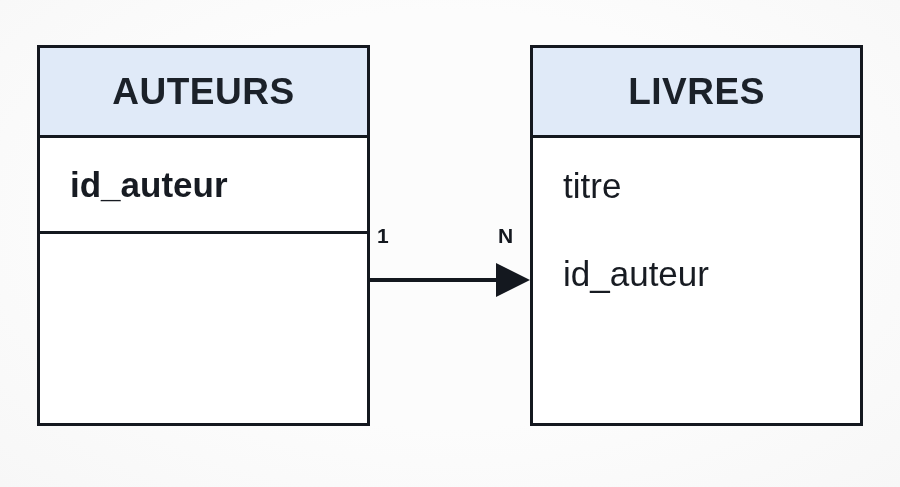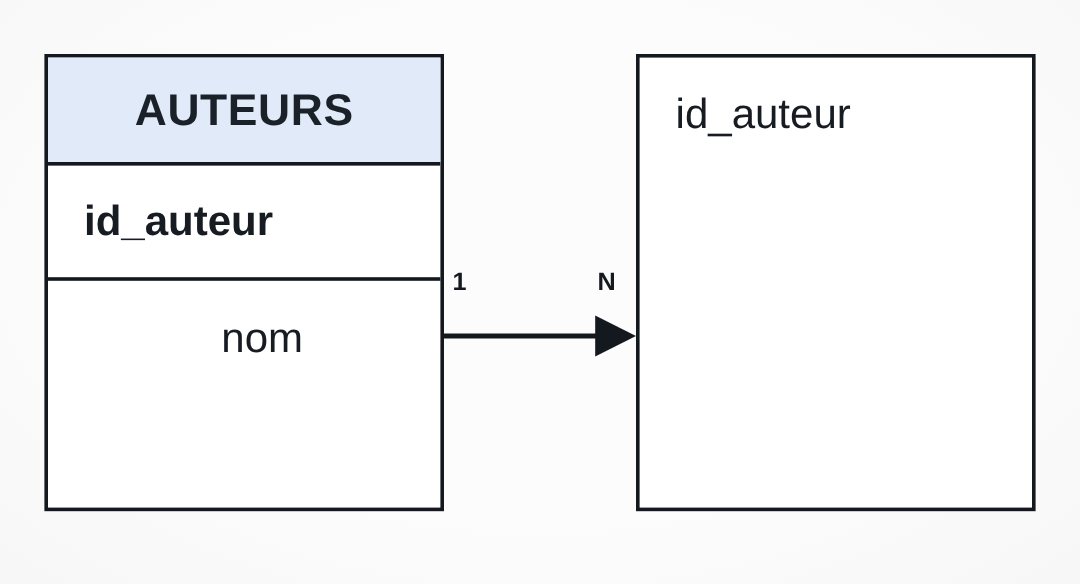--- a/index.html
+++ b/index.html
@@ -19,21 +19,21 @@
   .entity {
     position: absolute;
     top: 45px;
     width: 333px;
     height: 381px;
     border: 3px solid #14181f;
     background: #ffffff;
     display: flex;
     flex-direction: column;
   }
-  .entity.left  { left: 37px; text-align: center; }
+  .entity.left  { left: 37px; }
   .entity.right { left: 530px; }
   .entity-header {
     height: 90px;
     flex: 0 0 90px;
     background: #e0eaf8;
     border-bottom: 3px solid #14181f;
     display: flex;
     align-items: center;
     justify-content: center;
     font-weight: 700;
@@ -83,27 +83,26 @@
   .cardinality.many { left: 498px; }
 </style>
 </head>
 <body>
 
 <div class="canvas">
 
   <div class="entity left">
     <div class="entity-header">AUTEURS</div>
     <div class="entity-row-key">id_auteur</div>
-    <div class="entity-row-body">
-      <div class="attr-line">nom</div>
-    </div>
   </div>
 
   <div class="entity right">
+    <div class="entity-header">LIVRES</div>
     <div class="entity-row-body">
+      <div class="attr-line">titre</div>
       <div class="attr-line">id_auteur</div>
     </div>
   </div>
 
   <svg class="relationship-svg" viewBox="0 0 164 80" aria-hidden="true">
     <line x1="2" y1="50" x2="132" y2="50" stroke="#14181f" stroke-width="4"></line>
     <polygon points="128,33 162,50 128,67" fill="#14181f"></polygon>
   </svg>
 
   <div class="cardinality one">1</div>

